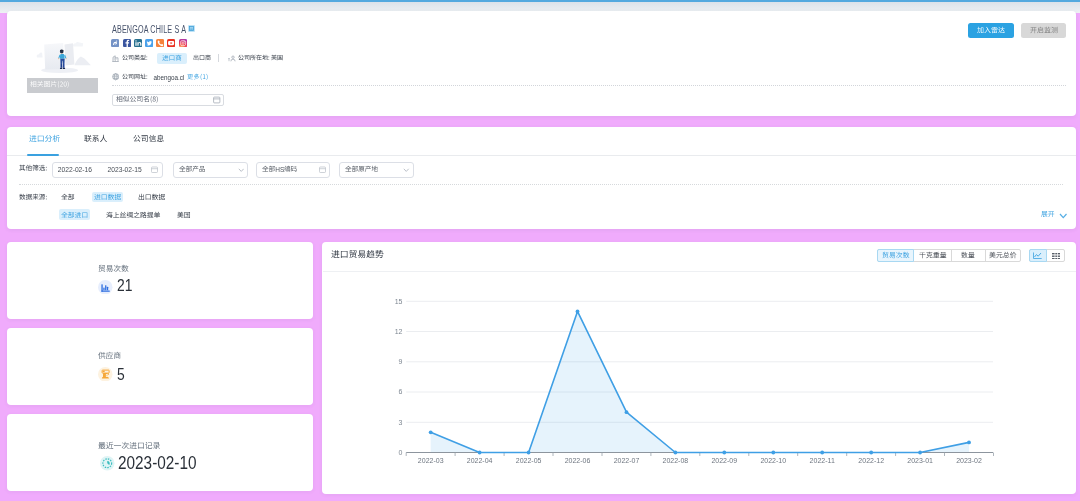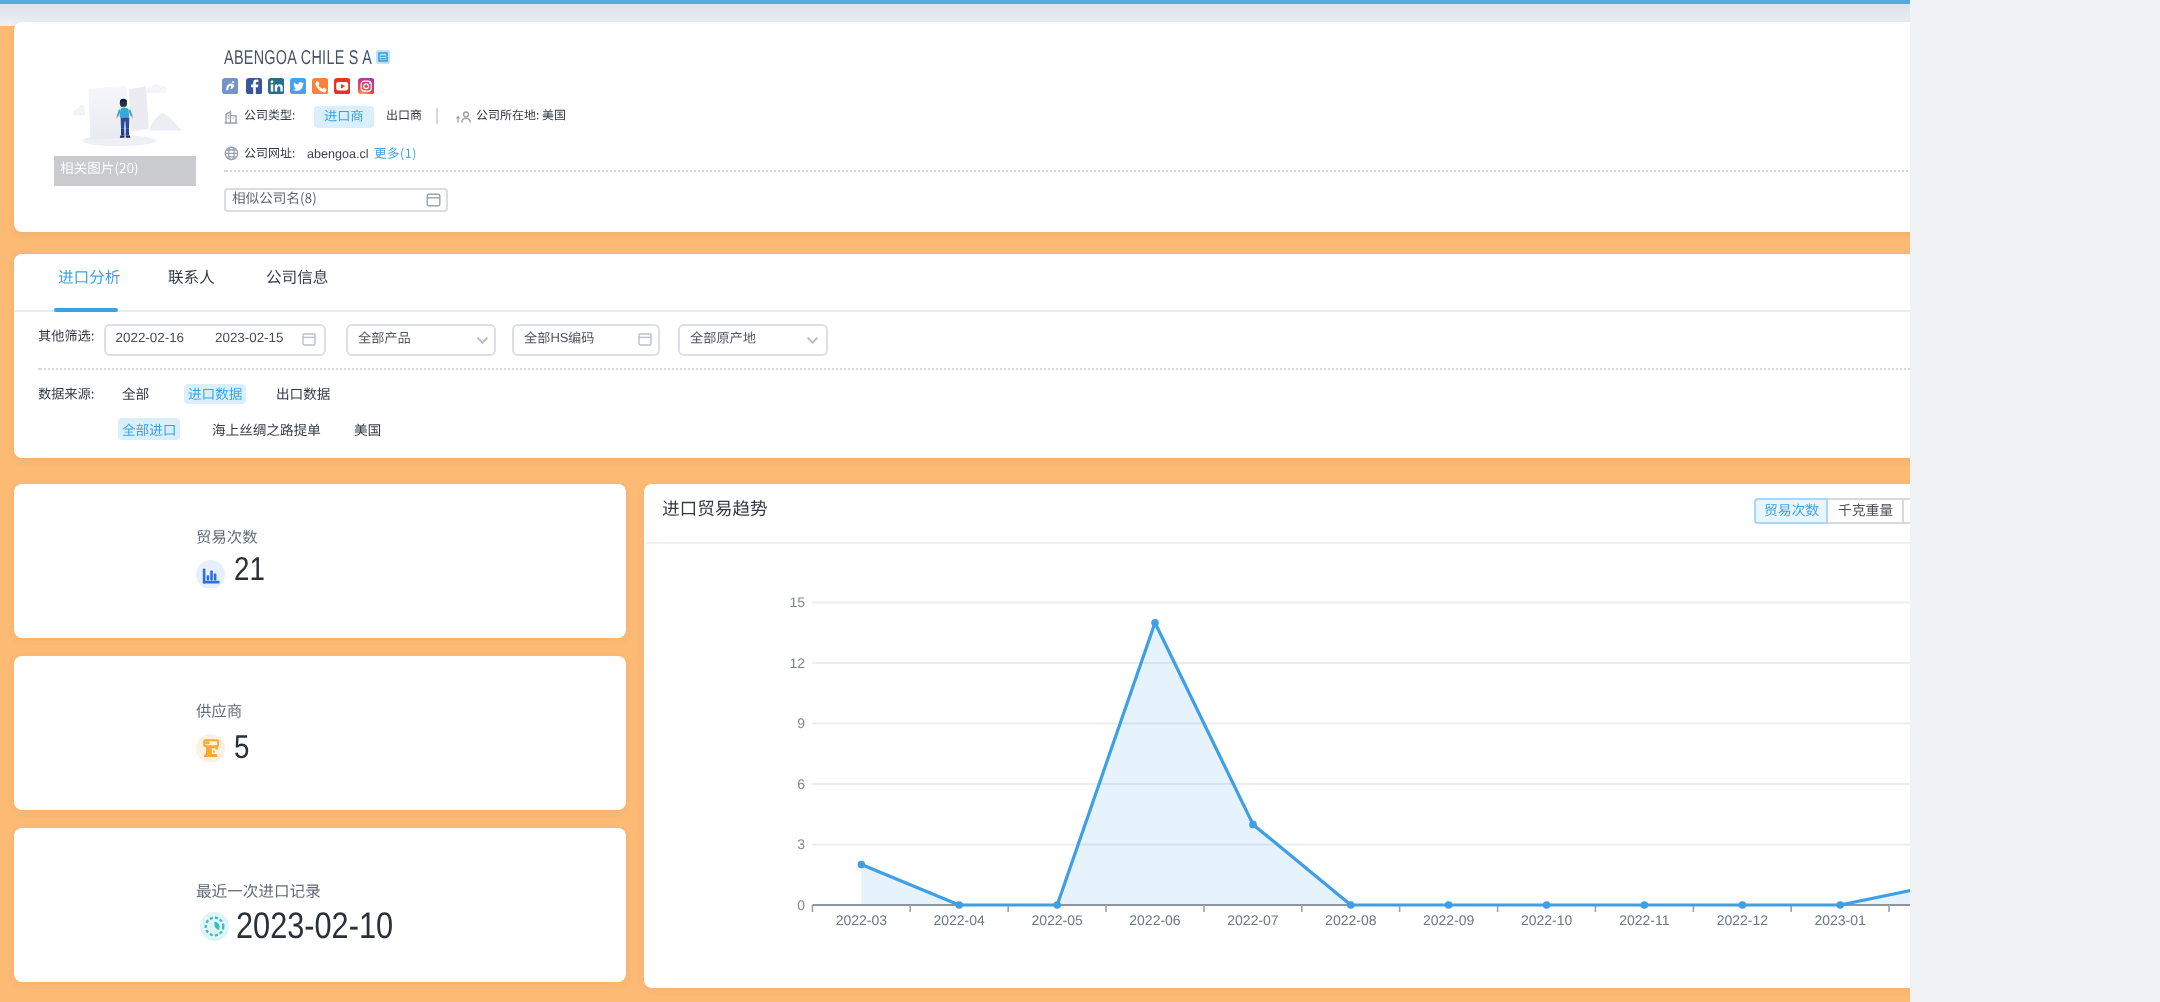--- a/index.html
+++ b/index.html
@@ -1,13 +1,13 @@
 <!DOCTYPE html>
 <html><head><meta charset="utf-8"><style>html,body{margin:0;padding:0;width:1080px;height:501px;background:#f0f2f5;}*{box-sizing:border-box;}</style></head><body>
-<div style="position:absolute;left:0;top:0;width:955px;height:501px;background:#fdba74;overflow:hidden">
+<div style="position:absolute;left:0;top:0;width:1080px;height:501px;background:#f0abfc;overflow:hidden">
 <div style="position:absolute;left:0;top:0;width:1080px;height:2px;background:#54a9df"></div>
 <div style="position:absolute;left:0;top:2px;width:1080px;height:11px;background:linear-gradient(#dce2ea,#eef1f4)"></div>
 <div style="position:absolute;left:7px;top:11px;width:1069px;height:105px;background:#fff;border-radius:4px;box-shadow:0 1px 4px rgba(30,60,90,.07)"></div>
 <div style="position:absolute;left:26.5px;top:20px;width:71px;height:73px;overflow:hidden">
       <svg width="71" height="73" viewBox="0 0 71 73" style="display:block">
 <defs>
           <linearGradient id="slab" x1="0" y1="0" x2="0" y2="1">
 <stop offset="0" stop-color="#f6f7fa"></stop>
             <stop offset="1" stop-color="#e7eaf0"></stop>
           </linearGradient>

